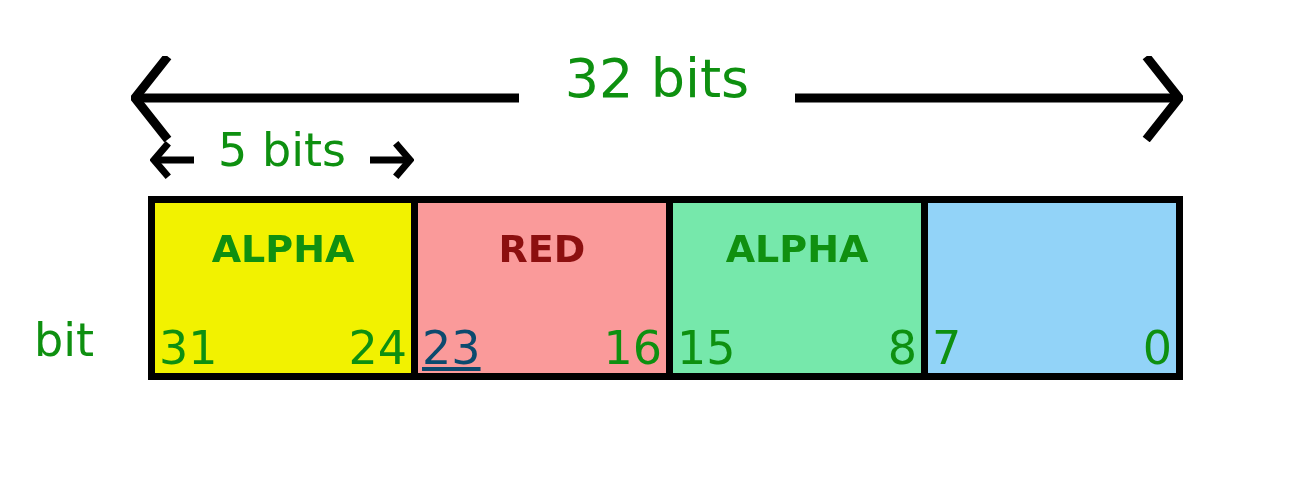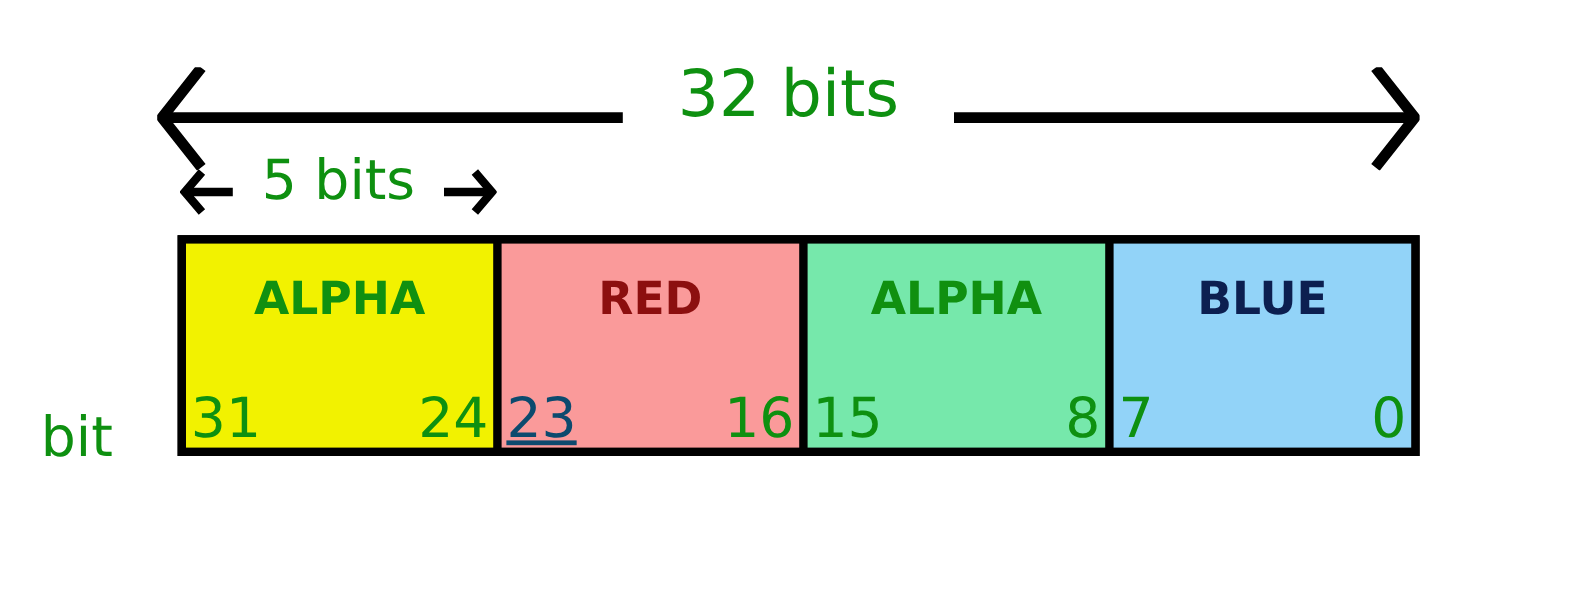--- a/index.html
+++ b/index.html
@@ -76,21 +76,20 @@
 
   
   #bit-label {
     position: absolute;
     left: 34px;
     top: 317px;
     color: #0e9010;
     font-size: 46px;
     line-height: 1;
     white-space: nowrap;
-    margin-top: 24px;
   }
 
   
   #word {
     position: absolute;
     left: 148px;
     top: 196px;
     height: 184px;
     display: flex;
     align-items: stretch;
@@ -177,20 +176,19 @@
       <div class="bit-lo" style="color: rgb(14, 144, 16);">16</div>
     </div>
 
     <div class="field" style="background: rgb(118, 232, 171); width: 248px;">
       <div class="field-name" style="color: rgb(16, 144, 16);">ALPHA</div>
       <div class="bit-hi" style="color: rgb(14, 144, 16);">15</div>
       <div class="bit-lo" style="color: rgb(14, 144, 16);">8</div>
     </div>
 
     <div class="field" style="background: rgb(146, 211, 248); width: 248px;">
-      <div class="field-name" style="color: rgb(12, 31, 80);">BLUE</div>
       <div class="bit-hi" style="color: rgb(14, 144, 16);">7</div>
       <div class="bit-lo" style="color: rgb(14, 144, 16);">0</div>
     </div>
 
   </div>
 
 </div>
 
 </body></html>

